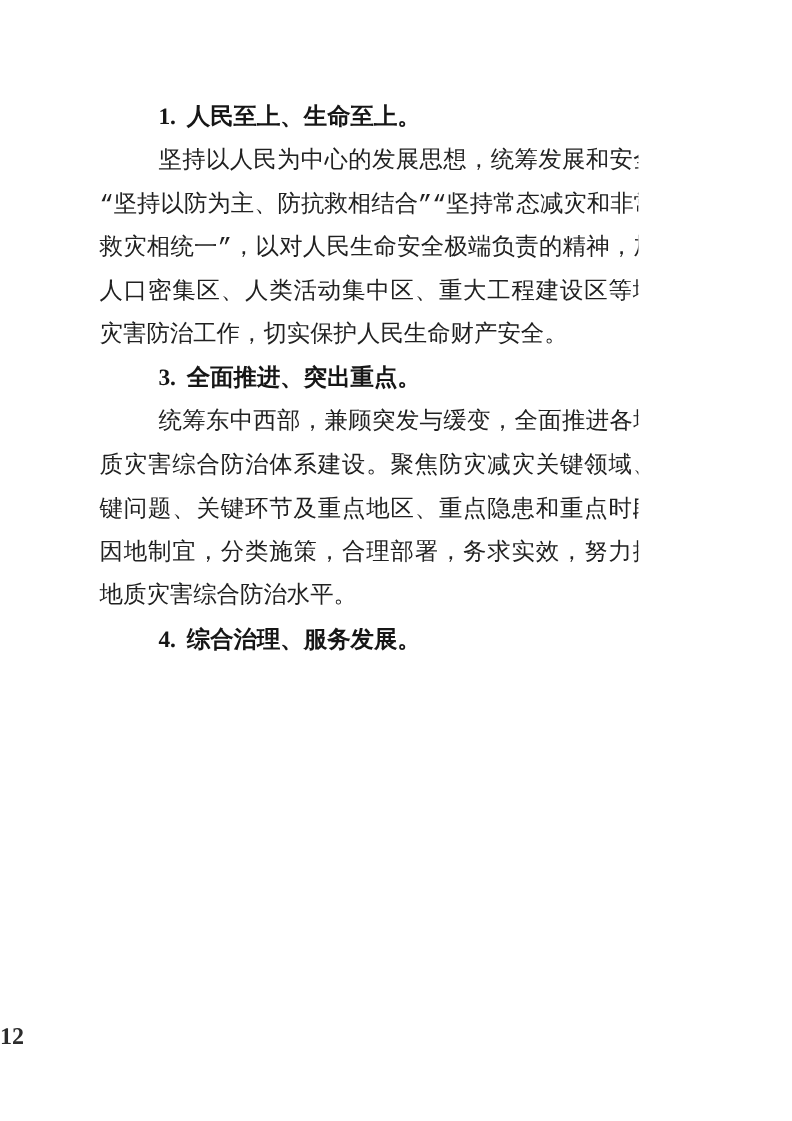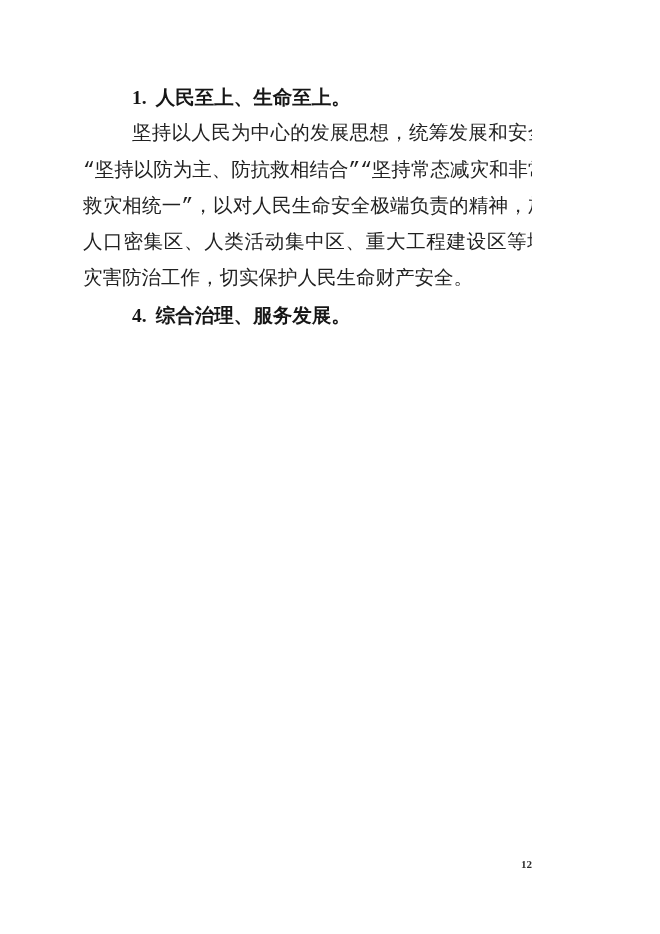--- a/index.html
+++ b/index.html
@@ -44,41 +44,45 @@
     text-indent: 49px;
     word-break: break-all;
     font-family: Liberation Mono, monospace;
   }
   .section-body:empty { display: none; }
   .page-number {
     position: absolute;
     left: 0;
     right: 0;
     top: 855px;
-    text-align: right;
-    font-size: 11px;
+    text-align: left;
+    font-size: 20px;
     line-height: 18px;
     color: #2c2c2c;
     font-weight: bold;
   }
 </style>
 </head>
 <body>
 
 <div class="page">
   <div class="content">
 
     <section class="doc-section">
       <h3 class="section-heading"><span class="heading-num">1.</span><span class="heading-title">人民至上、生命至上。</span></h3>
       <p class="section-body">坚持以人民为中心的发展思想，统筹发展和安全，“坚持以防为主、防抗救相结合”“坚持常态减灾和非常态救灾相统一”，以对人民生命安全极端负责的精神，加强人口密集区、人类活动集中区、重大工程建设区等地质灾害防治工作，切实保护人民生命财产安全。</p>
     </section>
 
     <section class="doc-section">
     </section>
 
+    <section class="doc-section">
+      <h3 class="section-heading"><span class="heading-num">3.</span><span class="heading-title">全面推进、突出重点。</span></h3>
+      <p class="section-body">统筹东中西部，兼顾突发与缓变，全面推进各地地质灾害综合防治体系建设。聚焦防灾减灾关键领域、关键问题、关键环节及重点地区、重点隐患和重点时段，因地制宜，分类施策，合理部署，务求实效，努力提高地质灾害综合防治水平。</p>
+    </section>
 
     <section class="doc-section">
       <h3 class="section-heading"><span class="heading-num">4.</span><span class="heading-title">综合治理、服务发展。</span></h3>
 
     </section>
 
   </div>
 
   <div class="page-number">12</div>
 </div>

